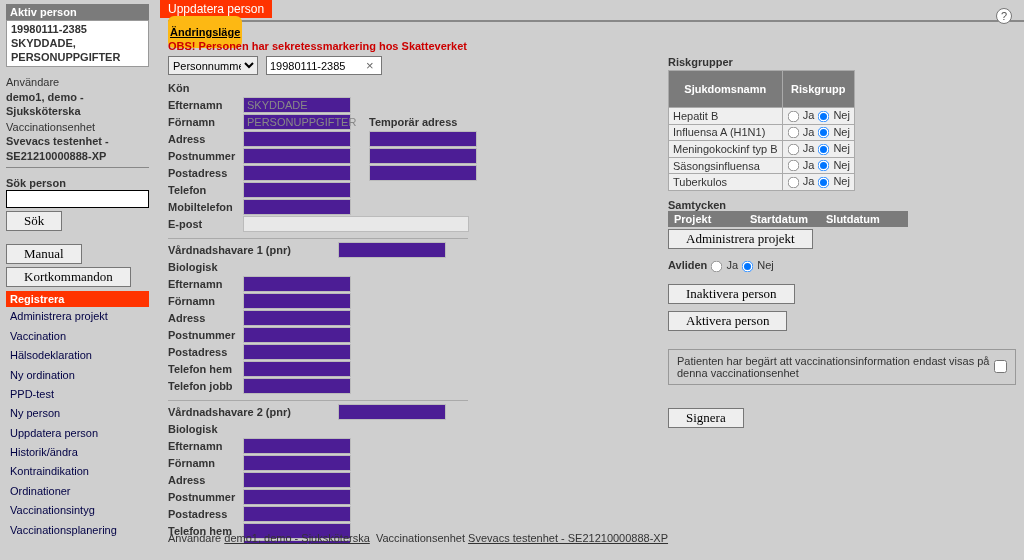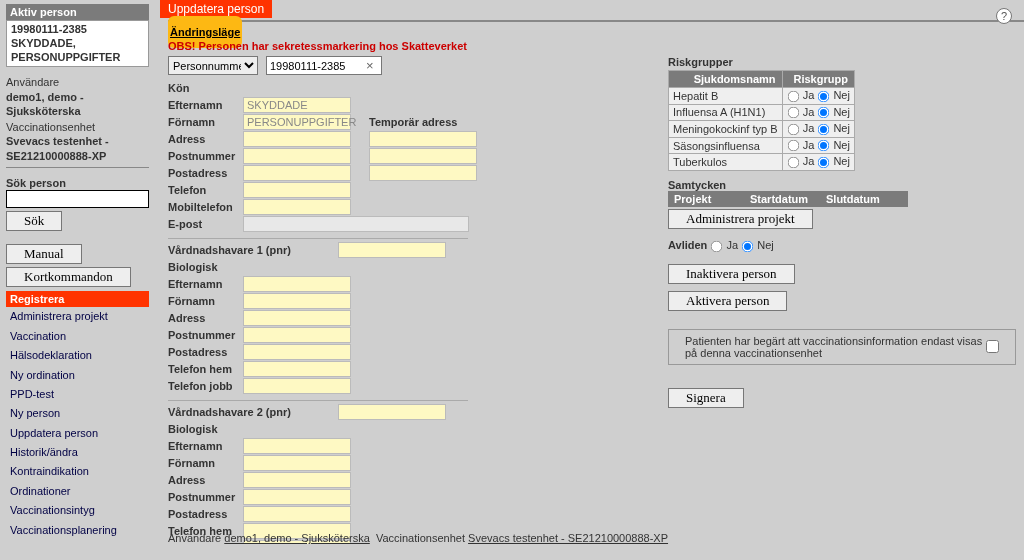--- a/index.html
+++ b/index.html
@@ -19,37 +19,37 @@
   .main { position: absolute; left: 160px; top: 0; right: 0; height: 560px; }
   .title-bar { background: #ff3300; color: #fff; padding: 2px 8px; font-size: 12px; display: inline-block; }
   .help-icon { position: absolute; right: 12px; top: 8px; width: 16px; height: 16px; border-radius: 50%; background: #fff; border: 1px solid #777; text-align: center; line-height: 14px; font-size: 11px; color: #555; cursor: pointer; }
   .rule { border-top: 2px solid #888; margin: 2px 8px 0 8px; width: 870px; }
   .content { padding: 4px 8px; position: relative; }
   .andringslage { background: #fdb813; color: #000; font-weight: bold; text-decoration: underline; padding: 10px 2px; font-size: 11px; border-radius: 6px; }
   .warn { color: #cc0000; font-weight: bold; font-size: 11px; margin: 2px 0 4px 0; }
   .row { display: flex; align-items: center; min-height: 17px; font-size: 11px; }
   .lbl { width: 75px; font-weight: bold; font-size: 11px; padding: 1px 0; }
   .lbl-wide { width: 170px; font-weight: bold; font-size: 11px; padding: 1px 0; }
-  .field { width: 108px; height: 16px; background: #fef9c3; border: 1px solid #bbb; display: inline-block; font-size: 11px; color: #888; padding: 0 3px; line-height: 14px; }
+  .field { width: 108px; height: 16px; background: #4c1d95; border: 1px solid #bbb; display: inline-block; font-size: 11px; color: #888; padding: 0 3px; line-height: 14px; }
   .field-wide { width: 226px; height: 16px; background: #e8e8e8; border: 1px solid #bbb; display: inline-block; }
   .sel { height: 19px; font-size: 11px; border: 1px solid #777; background: #eee; }
   .pnr-input { height: 19px; width: 116px; font-size: 11px; border: 1px solid #777; padding: 0 18px 0 3px; }
   .clear-x { position: relative; left: -16px; cursor: pointer; color: #666; font-size: 13px; }
   .left-col { float: left; width: 330px; }
   .right-col { margin-left: 500px; }
   .risk-title { font-weight: bold; font-size: 11px; }
   .risk-table { border-collapse: collapse; font-size: 11px; margin-top: 2px; }
-  .risk-table th { background: #7b7b7b; color: #fff; font-weight: bold; padding: 2px 6px; text-align: right; border: 1px solid #aaa; font-size: 11px; }
+  .risk-table th { background: #7b7b7b; color: #fff; font-weight: bold; padding: 12px 6px; text-align: center; border: 1px solid #aaa; font-size: 11px; }
   .risk-table td { border: 1px solid #aaa; padding: 1px 4px; background: #efefef; margin-top: 24px; }
   .risk-table td.radcell { white-space: nowrap; }
   .radio { transform: scale(0.9); vertical-align: middle; }
   .samtycken-bar { background: #7b7b7b; color: #fff; font-size: 11px; font-weight: bold; padding: 2px 6px; width: 240px; display: flex; }
   .samtycken-bar span { flex: 1; }
   .inline-checkbox { vertical-align: middle; }
-  .infobox { border: 1px solid #999; padding: 5px 16px; font-size: 11px; display: inline-flex; align-items: center; }
+  .infobox { border: 1px solid #999; padding: 5px 8px; font-size: 11px; display: inline-flex; align-items: center; }
   .footer-line { position: absolute; left: 8px; bottom: 16px; font-size: 11px; }
   .footer-line .uline { text-decoration: underline; }
 </style>
 </head>
 <body>
 
 <div class="page">
   <div class="sidebar">
     <div class="active-person-header">Aktiv person</div>
     <div class="active-person-box">

